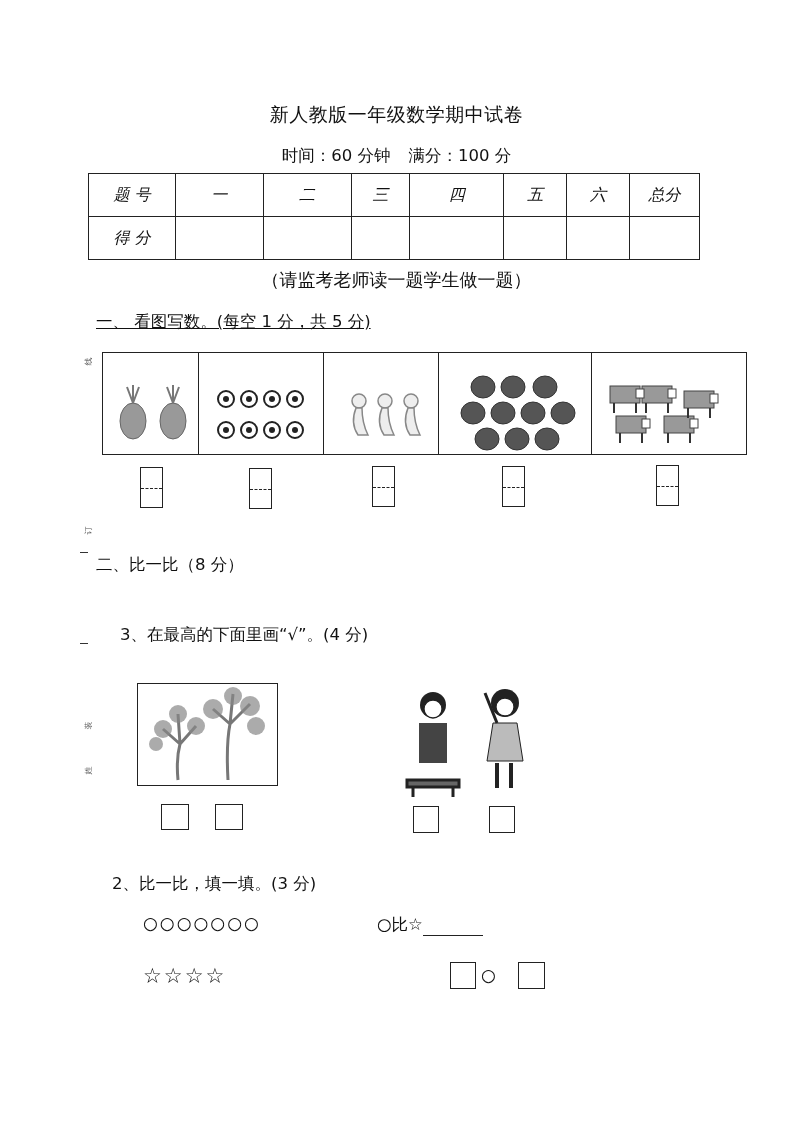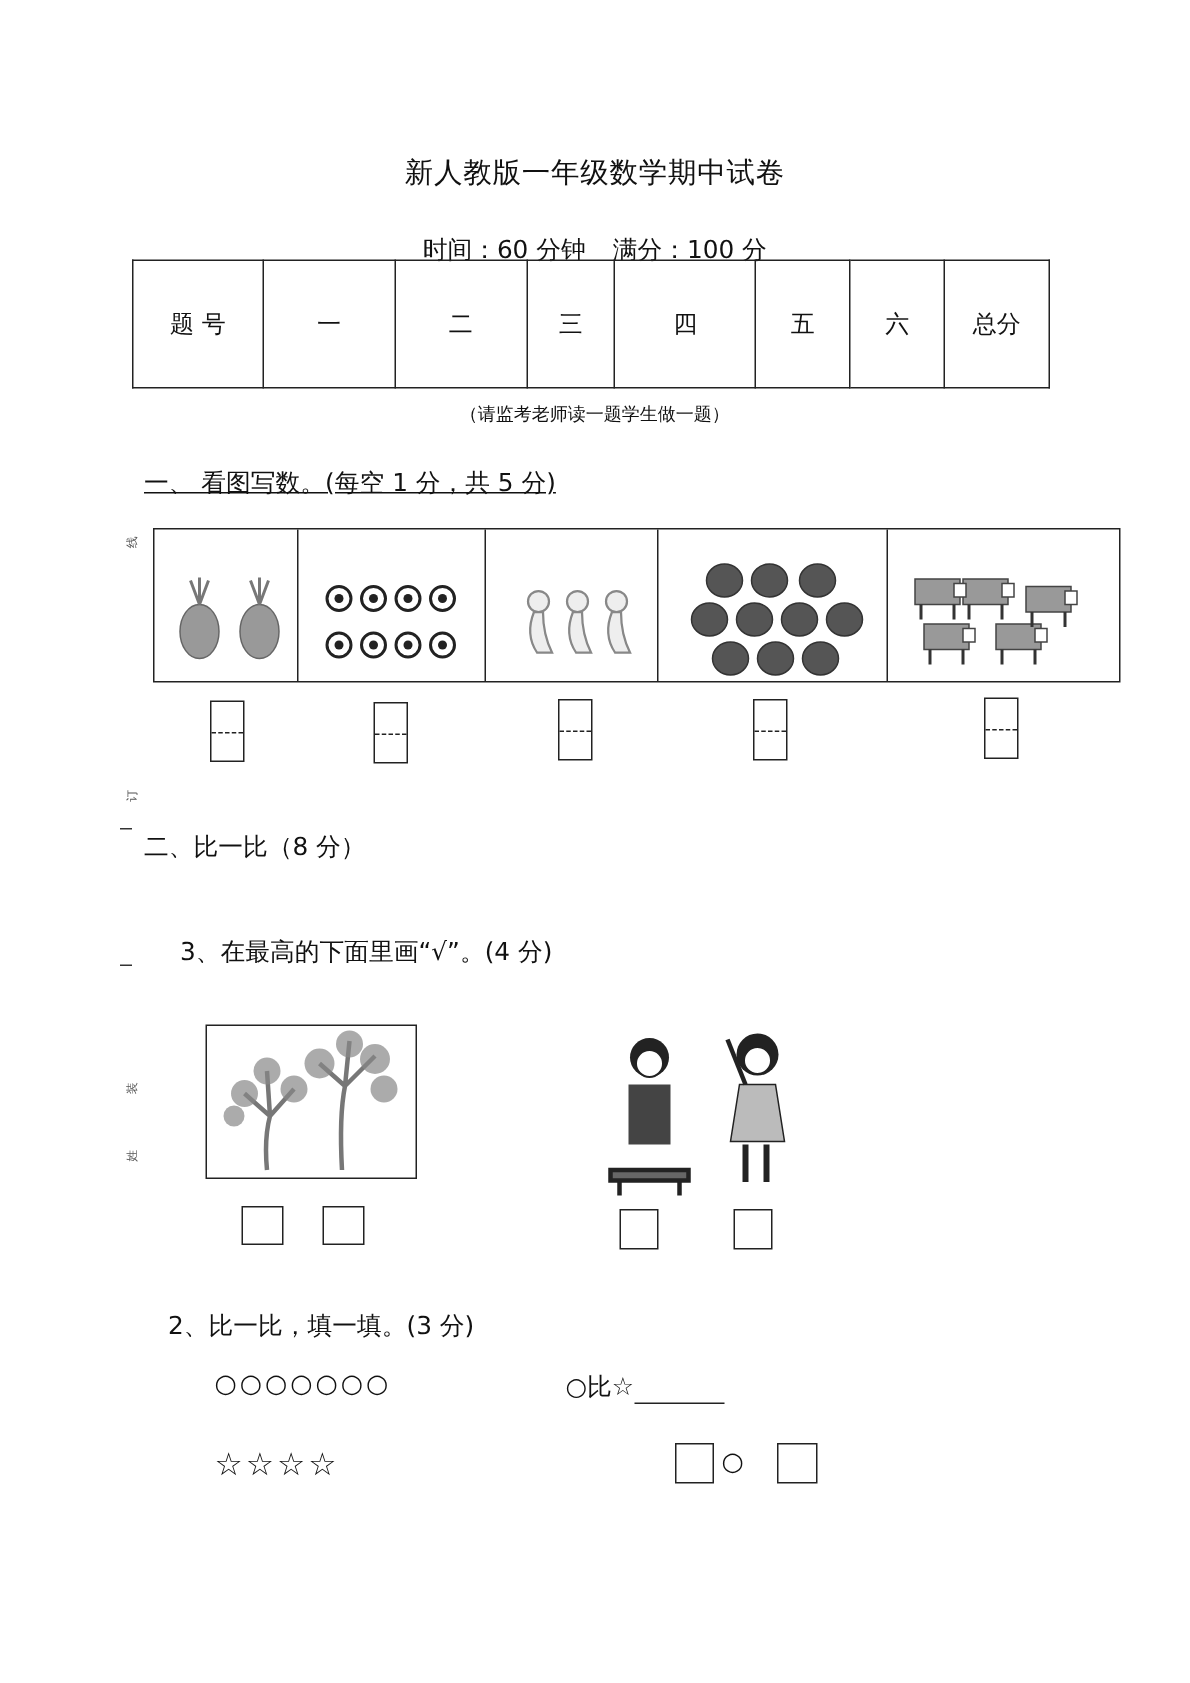--- a/index.html
+++ b/index.html
@@ -1,27 +1,27 @@
 <!DOCTYPE html>
 <html><head>
 <meta charset="utf-8">
 <style>
   html, body { margin: 0; padding: 0; background: #ffffff; }
   body { width: 793px; height: 1122px; position: relative; overflow: hidden;
          font-family: "DejaVu Serif", "Liberation Serif", serif; color: #111; }
   .abs { position: absolute; }
   .title { left: 0; width: 793px; top: 102px; text-align: center; font-size: 19px;
            font-family: "DejaVu Sans", sans-serif; letter-spacing: 0.5px; }
-  .subtitle { left: 0; width: 793px; top: 156px; text-align: center; font-size: 16.5px;
+  .subtitle { left: 0; width: 793px; top: 145px; text-align: center; font-size: 16.5px;
               font-family: "DejaVu Sans", sans-serif; }
   .subtitle .gap { display: inline-block; width: 18px; }
   table.score { position: absolute; left: 88px; top: 173px; width: 612px; height: 86px;
                 border-collapse: collapse; font-family: "DejaVu Sans", sans-serif; font-size: 16px; }
-  table.score td { border: 1.3px solid #222; text-align: center; height: 42px; padding: 0; }
-  .note { left: 0; width: 793px; top: 268px; text-align: center; font-size: 12px;
+  table.score td { border: 1.3px solid #222; text-align: center; height: 42px; padding: 0; font-style: italic; }
+  .note { left: 0; width: 793px; top: 268px; text-align: center; font-size: 18px;
           font-family: Liberation Mono, monospace; }
   .sec { font-family: "DejaVu Sans", sans-serif; font-size: 16.5px; }
   .picrow { position: absolute; left: 102px; top: 352px; width: 645px; height: 103px;
             border: 1.3px solid #222; display: flex; box-sizing: border-box; }
   .pic { border-right: 1.3px solid #222; height: 100%; position: relative; box-sizing: border-box; }
   .pic:last-child { border-right: none; }
   .wbox { position: absolute; width: 23px; height: 41px; border: 1.3px solid #222; box-sizing: border-box; }
   .wbox::after { content: ""; position: absolute; left: 0; right: 0; top: 50%;
                  border-top: 1.5px dashed #222; }
   .sq { position: absolute; border: 1.5px solid #222; box-sizing: border-box; background: #fff; }
@@ -53,20 +53,30 @@
       <tr>
     <td>题 号</td>
     <td>一</td>
     <td>二</td>
     <td>三</td>
     <td>四</td>
     <td>五</td>
     <td>六</td>
     <td>总分</td>
   </tr>
+  <tr>
+    <td>得 分</td>
+    <td></td>
+    <td></td>
+    <td></td>
+    <td></td>
+    <td></td>
+    <td></td>
+    <td></td>
+  </tr>
 </tbody>
   </table>
 
 <div class="abs note">（请监考老师读一题学生做一题）</div>
 
 <div class="abs sec" style="left:96px; top:311px;text-decoration:underline;">一、  看图写数。(每空 1 分，共 5 分)</div>
 
 <div class="picrow">
   <div class="pic" style="width:96px;">
     <svg width="94" height="100">

